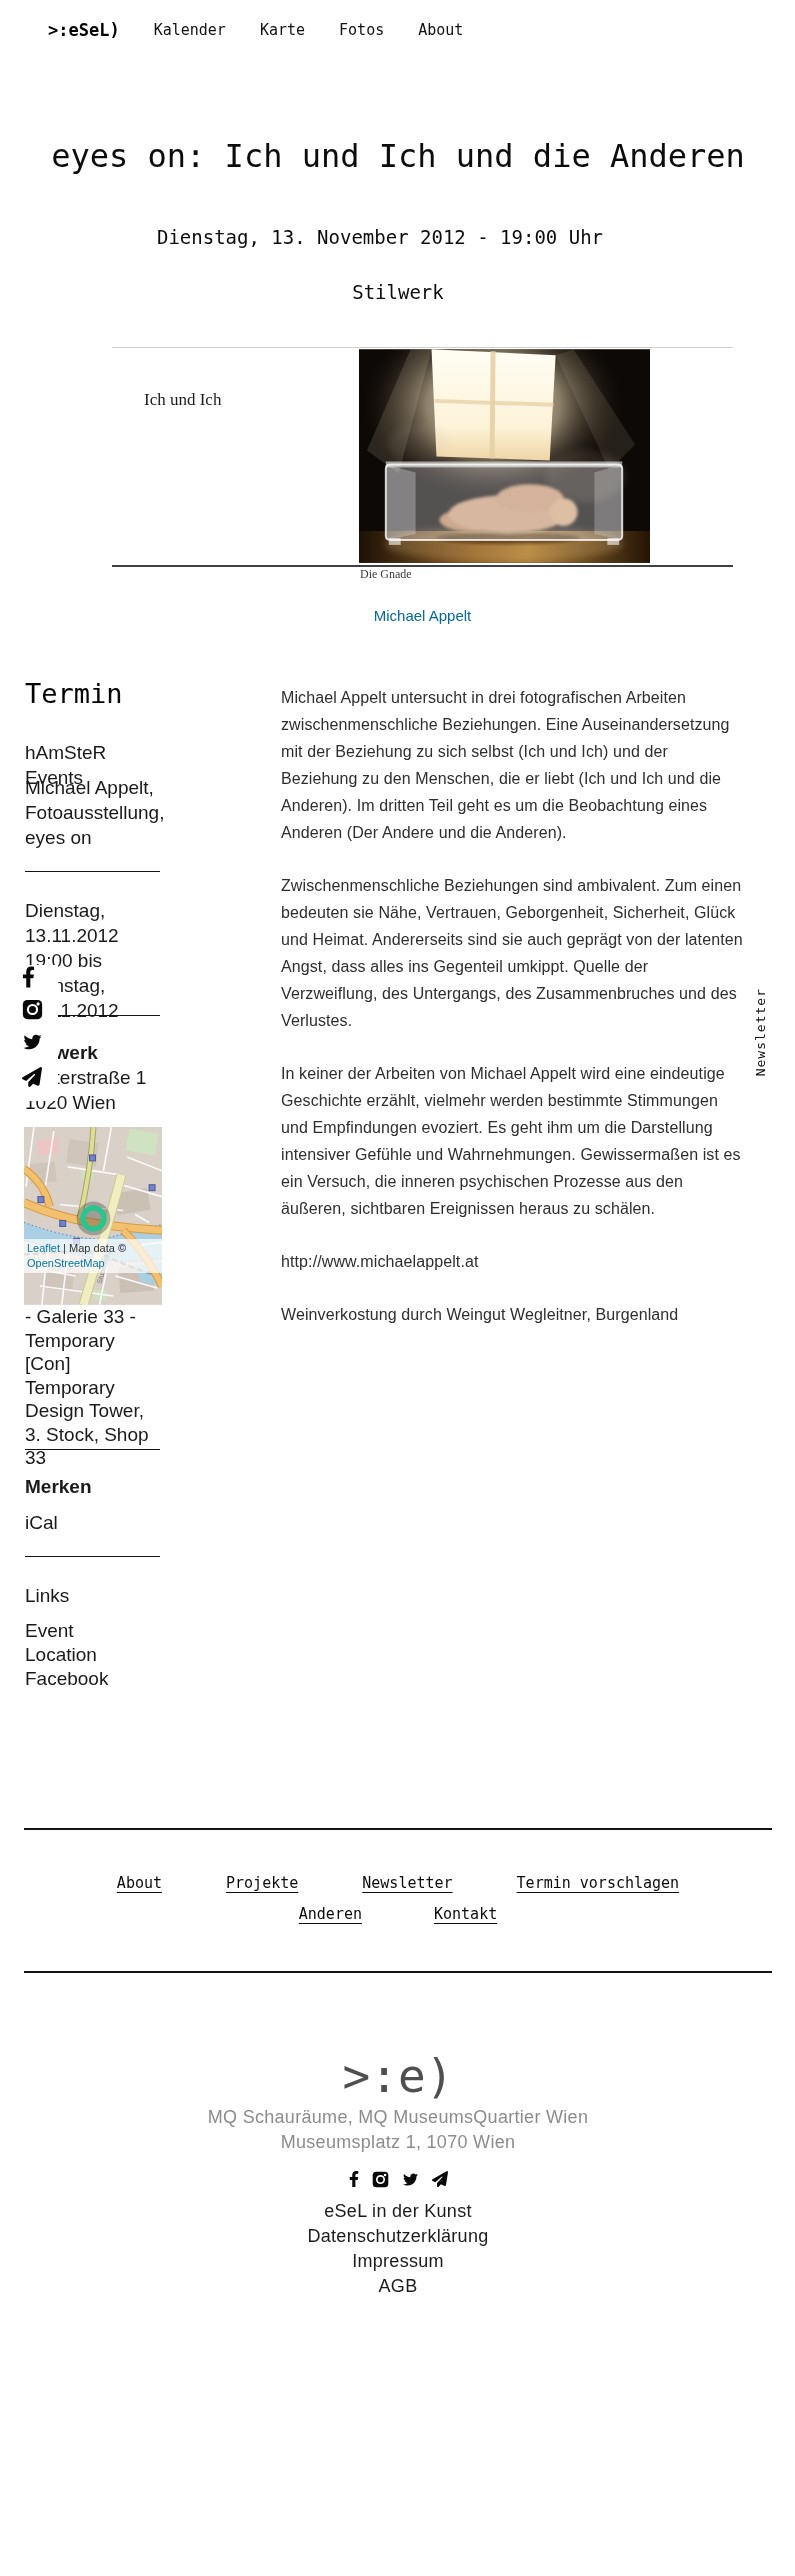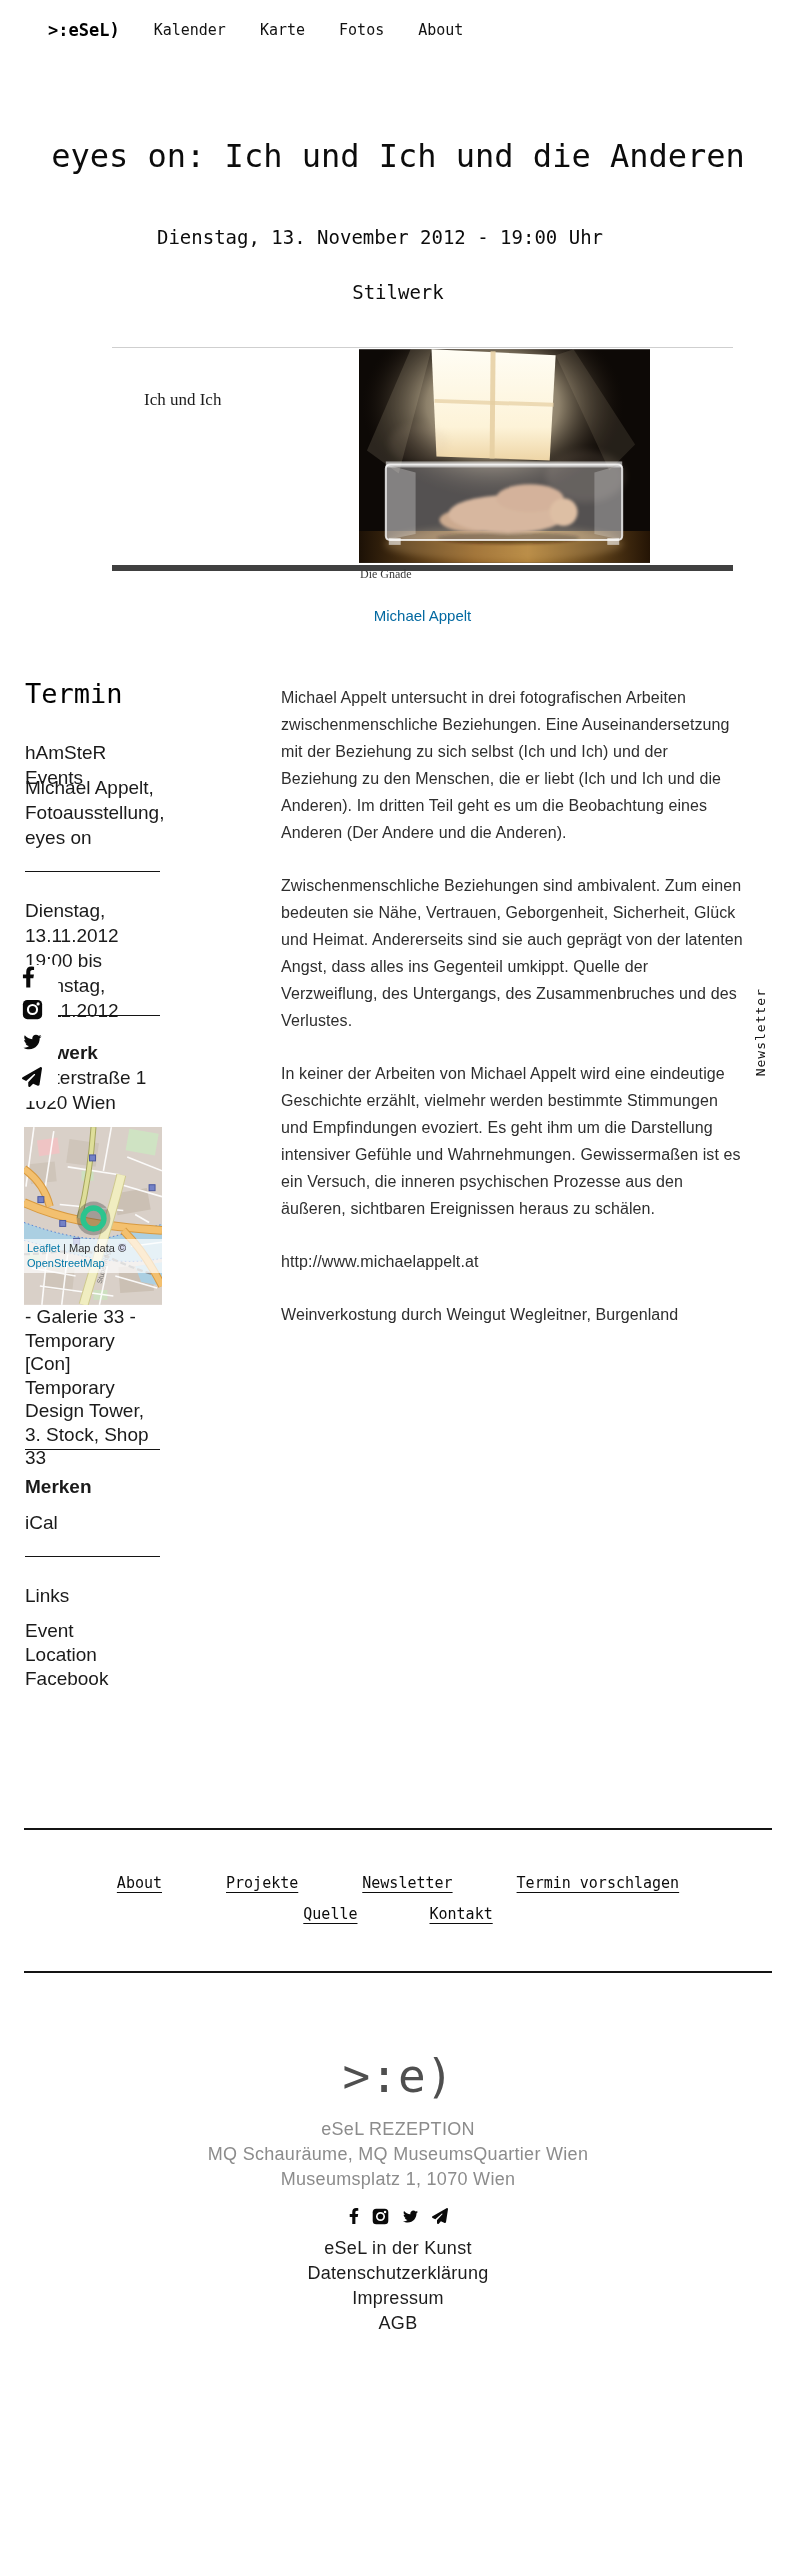--- a/index.html
+++ b/index.html
@@ -16,21 +16,21 @@
   
   .event-title{position:absolute;top:137px;left:0;width:796px;text-align:center;
     font-family:"DejaVu Sans Mono",monospace;font-size:32px;font-weight:500;color:#0c0c0c;letter-spacing:0;}
   .event-date{position:absolute;top:226px;left:0;width:760px;text-align:center;
     font-family:"DejaVu Sans Mono",monospace;font-size:19px;color:#0c0c0c;}
   .event-venue{position:absolute;top:281px;left:0;width:796px;text-align:center;
     font-family:"DejaVu Sans Mono",monospace;font-size:19px;color:#0c0c0c;}
 
   
   .carousel{position:absolute;left:112px;top:347px;width:621px;height:217px;
-    border-top:1px solid #cfcfcf;border-bottom:6px solid #404040;background:#fff;}
+    border-top:1px solid #cfcfcf;border-bottom:2px solid #404040;background:#fff;}
   .slide-caption{position:absolute;left:32px;top:42px;font-family:"Liberation Serif",serif;
     font-size:17px;color:#1c1c1c;}
   .photo{position:absolute;left:247px;top:1px;width:291px;height:214px;}
   .photo-caption{position:absolute;left:248px;top:219px;font-family:"Liberation Serif",serif;
     font-size:12px;color:#3a3a3a;}
   .photo-credit{position:absolute;left:0;top:231px;width:621px;text-align:center;
     font-family:Liberation Sans, sans-serif;font-size:15px;color:#0369a1;margin-top:28px;}
 
   
   .sb{position:absolute;left:25px;width:137px;font-size:19px;line-height:25px;color:#1a1a1a;}
@@ -293,29 +293,28 @@
 
   <hr class="rule rule-1">
   <div class="footer-nav">
     <div class="row">
       <a>About</a>
       <a>Projekte</a>
       <a>Newsletter</a>
       <a>Termin vorschlagen</a>
     </div>
     <div class="row row2">
-      <a>Quelle</a>
+      <a>Anderen</a>
       <a>Kontakt</a>
     </div>
   </div>
   <hr class="rule rule-2">
 
   <div class="footer">
     <a class="flogo">&gt;:e)</a>
-    <div class="gray org">eSeL REZEPTION</div>
     <div class="gray">MQ Schauräume, MQ MuseumsQuartier Wien</div>
     <div class="gray">Museumsplatz 1, 1070 Wien</div>
     <div class="ficons">
       <a>
         <svg width="10" height="18" viewBox="0 0 320 512">
             <path d="M279.14 288l14.22-92.66h-88.91v-60.13c0-25.35 12.42-50.06 52.24-50.06h40.42V6.26S260.43 0 225.36 0c-73.22 0-121.08 44.38-121.08 124.72v70.62H22.89V288h81.39v224h100.17V288z"></path>
           </svg>
       </a>
       <a>
         <svg width="17" height="17" viewBox="0 0 24 24">

